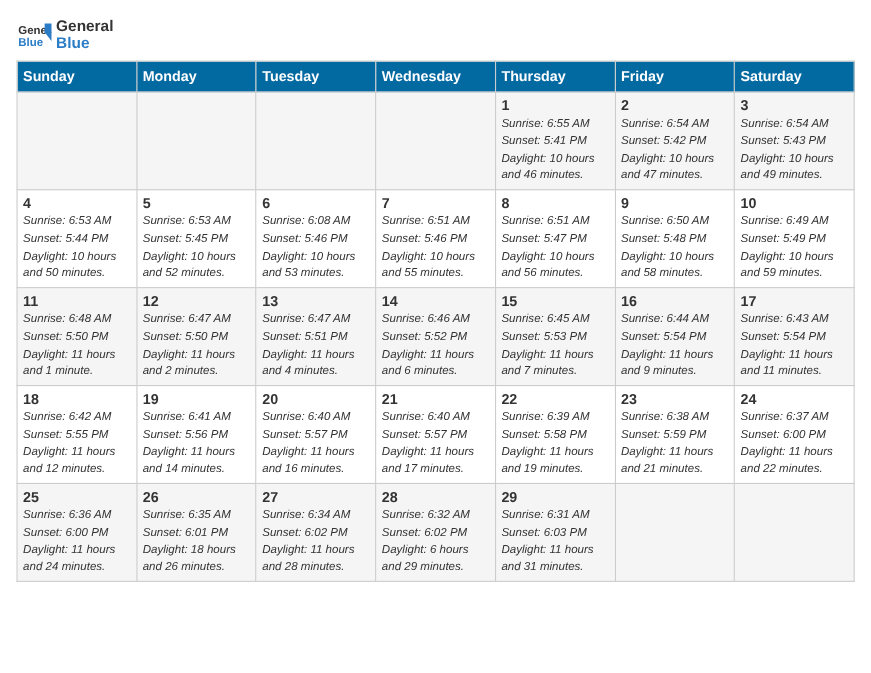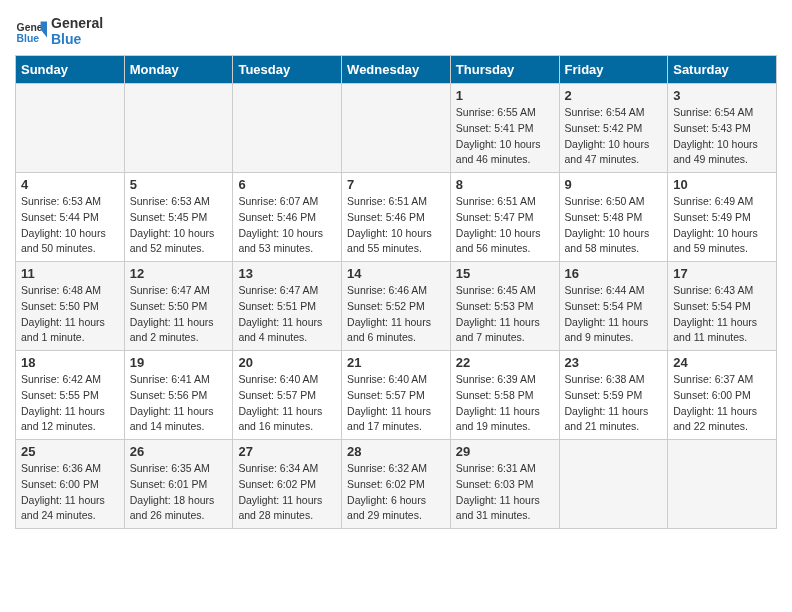--- a/index.html
+++ b/index.html
@@ -67,20 +67,21 @@
       background-color: #fff;
     }
     .day-number {
       font-size: 13px;
       font-weight: bold;
       display: block;
       margin-bottom: 2px;
     }
     .day-info {
       line-height: 1.5;
+      font-style: italic;
     }
     td.empty {
       background-color: #f0f0f0;
     }
   </style>
 </head>
 <body>
 
 <div class="header-section">
   <div class="logo">
@@ -156,21 +157,21 @@
           <span class="day-number">5</span>
         <div class="day-info">
           <span>Sunrise: 6:53 AM</span><br>
           <span>Sunset: 5:45 PM</span><br>
           <span>Daylight: 10 hours and 52 minutes.</span>
         </div>
         </td>
         <td>
           <span class="day-number">6</span>
         <div class="day-info">
-          <span>Sunrise: 6:07 AM</span><br>
+          <span>Sunrise: 6:08 AM</span><br>
           <span>Sunset: 5:46 PM</span><br>
           <span>Daylight: 10 hours and 53 minutes.</span>
         </div>
         </td>
         <td>
           <span class="day-number">7</span>
         <div class="day-info">
           <span>Sunrise: 6:51 AM</span><br>
           <span>Sunset: 5:46 PM</span><br>
           <span>Daylight: 10 hours and 55 minutes.</span>

